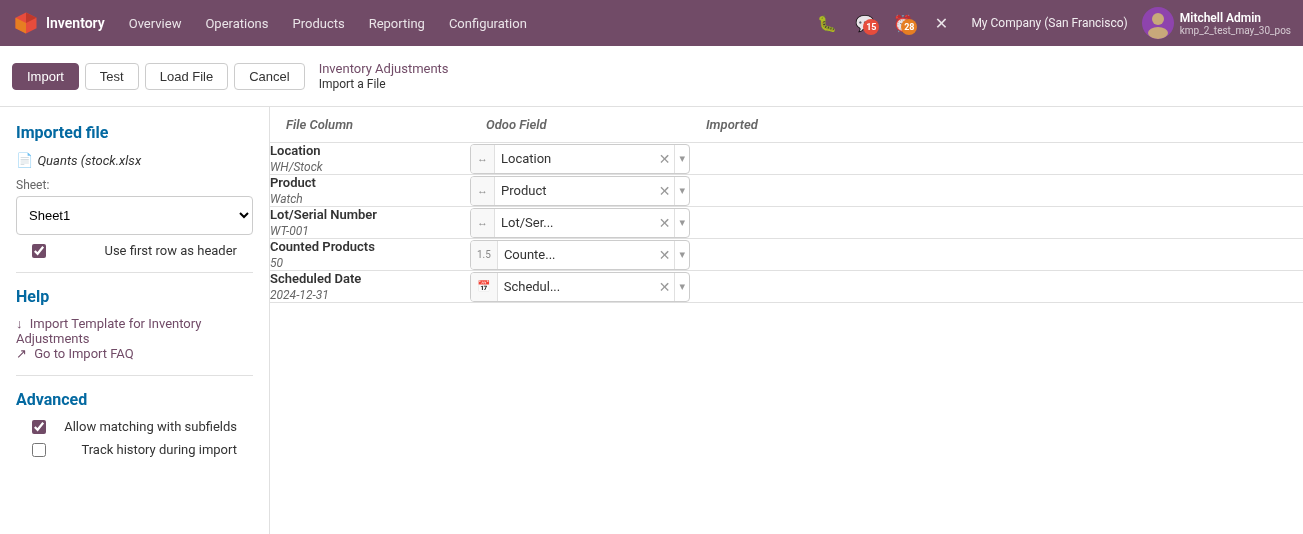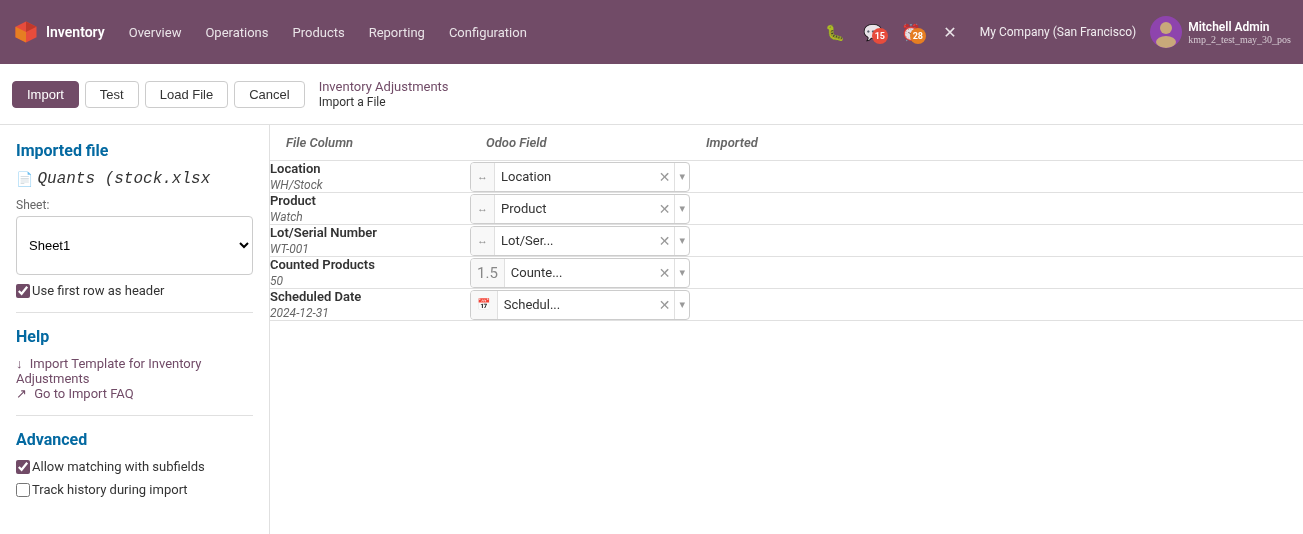--- a/index.html
+++ b/index.html
@@ -1,20 +1,20 @@
 <!DOCTYPE html>
 <html><head>
   <meta charset="utf-8">
   <style>
     * { box-sizing: border-box; margin: 0; padding: 0; }
     body { font-family: -apple-system, BlinkMacSystemFont, 'Segoe UI', Roboto, sans-serif; font-size: 13px; background: #fff; color: #333; }
 
     
     .top-nav {
-      display: flex; align-items: center; height: 64px; background: #714B67;
+      display: flex; align-items: center; height: 46px; background: #714B67;
       padding: 0 12px; gap: 4px;
     }
     .nav-logo { display: flex; align-items: center; gap: 6px; margin-right: 8px; }
     .nav-logo-icon { width: 28px; height: 28px; }
     .nav-app-name { color: #fff; font-weight: 600; font-size: 14px; }
     .nav-menu { display: flex; gap: 0; }
     .nav-item {
       color: rgba(255,255,255,0.85); padding: 0 12px; height: 46px;
       display: flex; align-items: center; cursor: pointer; font-size: 13px;
     }
@@ -28,21 +28,21 @@
       position: absolute; top: 12px; right: 2px; background: #e74c3c; color: #fff;
       border-radius: 50%; width: 16px; height: 16px; font-size: 9px;
       display: flex; align-items: center; justify-content: center; font-weight: bold;
     }
     .nav-badge.orange { background: #e67e22; }
     .nav-company { color: rgba(255,255,255,0.9); font-size: 12px; margin: 8px 8px; }
     .nav-user { display: flex; align-items: center; gap: 6px; cursor: pointer; }
     .nav-avatar { width: 32px; height: 32px; border-radius: 50%; background: #8e44ad; display: flex; align-items: center; justify-content: center; overflow: hidden; }
     .nav-user-info { color: #fff; }
     .nav-user-name { font-size: 12px; font-weight: 600; }
-    .nav-user-sub { font-size: 10px; color: rgba(255,255,255,0.7); font-family: Liberation Serif, serif; }
+    .nav-user-sub { font-size: 10px; color: rgba(255,255,255,0.7); }
 
     
     .toolbar {
       display: flex; align-items: center; padding: 15px 12px; gap: 6px;
       border-bottom: 1px solid #e0e0e0; background: #fff;
     }
     .btn {
       padding: 5px 14px; border-radius: 4px; font-size: 13px; cursor: pointer;
       border: 1px solid transparent; font-weight: 500;
     }
@@ -52,23 +52,23 @@
 
     
     .main-content { display: flex; height: calc(534px - 46px - 52px); overflow: hidden; }
 
     
     .left-panel {
       width: 270px; min-width: 270px; border-right: 1px solid #e0e0e0;
       padding: 16px; overflow-y: auto; background: #fff;
     }
     .section-title { font-weight: 700; font-size: 16px; margin-bottom: 10px; color: #0369a1; }
-    .file-name { font-style: italic; color: #333; font-size: 16px; font-family: Liberation Mono, monospace; }
+    .file-name { font-style: italic; color: #333; font-size: 13px; }
     .field-label { font-size: 12px; color: #666; margin: 10px 0 4px; }
-    .checkbox-row { display: flex; align-items: center; gap: 2px; margin: 8px 0; font-size: 13px; }
+    .checkbox-row { display: flex; align-items: center; gap: 2px; margin: 8px 16px; font-size: 13px; justify-content: space-between; }
     .checkbox-row input[type="checkbox"] { width: 14px; height: 14px; accent-color: #714B67; }
     .divider { border: none; border-top: 1px solid #e0e0e0; margin: 14px 0; }
     .help-link { color: #714B67; cursor: pointer; font-size: 13px; text-decoration: none; display: block; margin: 0 0; }
 
     
     .right-panel { flex: 1; overflow-y: auto; }
     .mapping-table { width: 100%; border-collapse: collapse; }
     .mapping-table th {
       text-align: left; padding: 10px 16px; font-size: 13px; color: #666;
       border-bottom: 1px solid #e0e0e0; font-weight: 600; background: #fff; font-style: italic;
@@ -159,21 +159,21 @@
 <div class="main-content">
 
   <div class="left-panel">
     <div class="section-title">Imported file</div>
     <div style="display:flex; align-items:center; gap:4px; margin-bottom:8px;">
       <span style="font-size:14px;">📄</span>
       <span class="file-name">Quants (stock.xlsx</span>
     </div>
     <div class="field-label">Sheet:</div>
     <div style="position:relative;">
-      <select style="width:100%; padding:20px 8px; border:1px solid #ccc; border-radius:4px; font-size:13px; cursor:pointer; background:#fff; appearance:auto;">
+      <select style="width:100%; padding:10px 8px; border:1px solid #ccc; border-radius:4px; font-size:13px; cursor:pointer; background:#fff; appearance:auto;">
         <option>Sheet1</option>
       </select>
     </div>
     <div class="checkbox-row">
       <input type="checkbox" checked="" style="">
       <label>Use first row as header</label>
     </div>
 
     <hr class="divider">
 
@@ -255,21 +255,21 @@
       </td>
       <td class="col-comments"></td>
     </tr>
           <tr>
       <td class="col-file">
         <div class="file-col-name">Counted Products</div>
         <div class="file-col-sample">50</div>
       </td>
       <td class="col-odoo">
         <div class="odoo-field-select">
-          <span class="odoo-field-icon" style="font-size:15px; color:#888;">1.5</span>
+          <span class="odoo-field-icon" style="font-size:10px; color:#888;">1.5</span>
           <span class="odoo-field-text">Counte...</span>
           <span class="odoo-field-clear">✕</span>
           <span class="odoo-field-arrow">▾</span>
         </div>
       </td>
       <td class="col-comments"></td>
     </tr>
           <tr>
       <td class="col-file">
         <div class="file-col-name">Scheduled Date</div>

